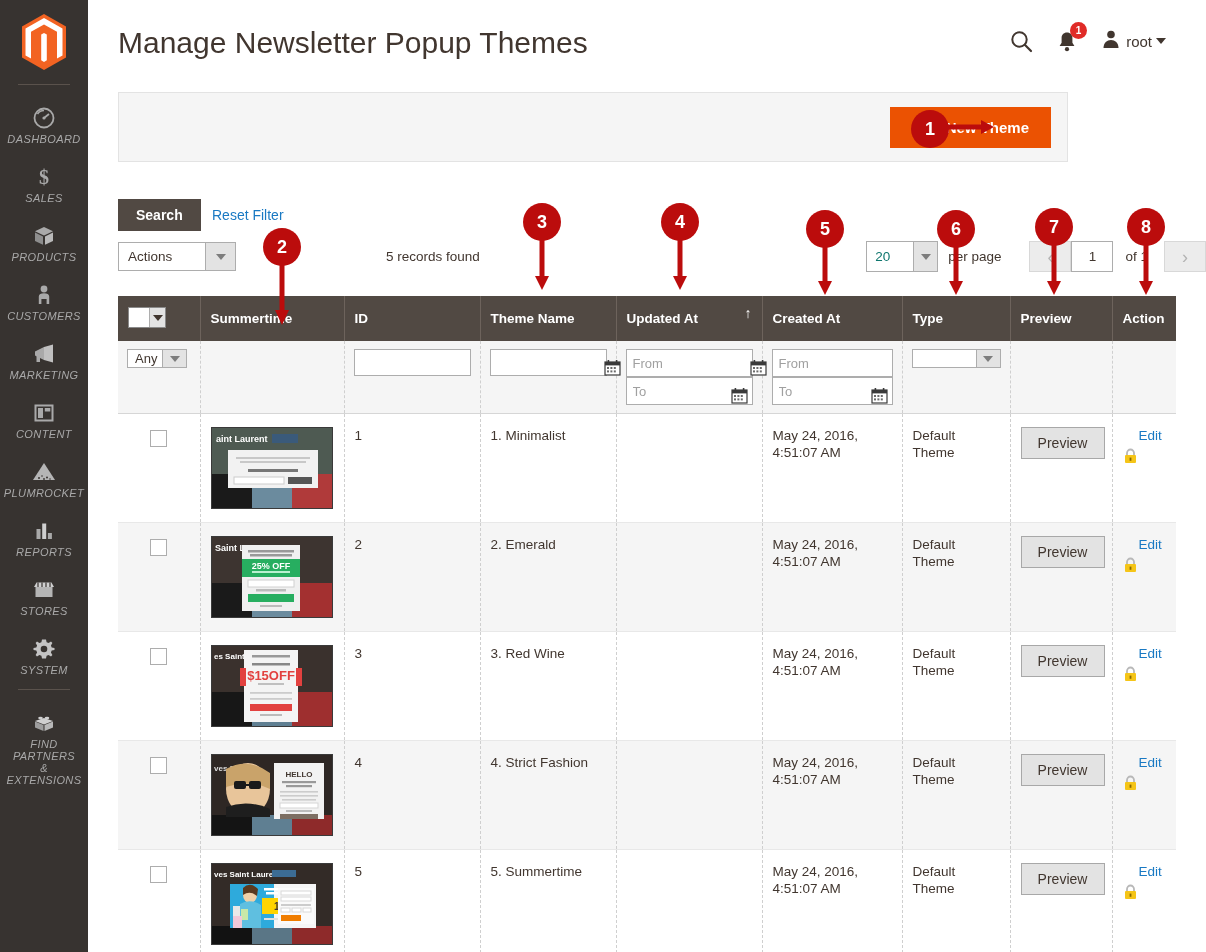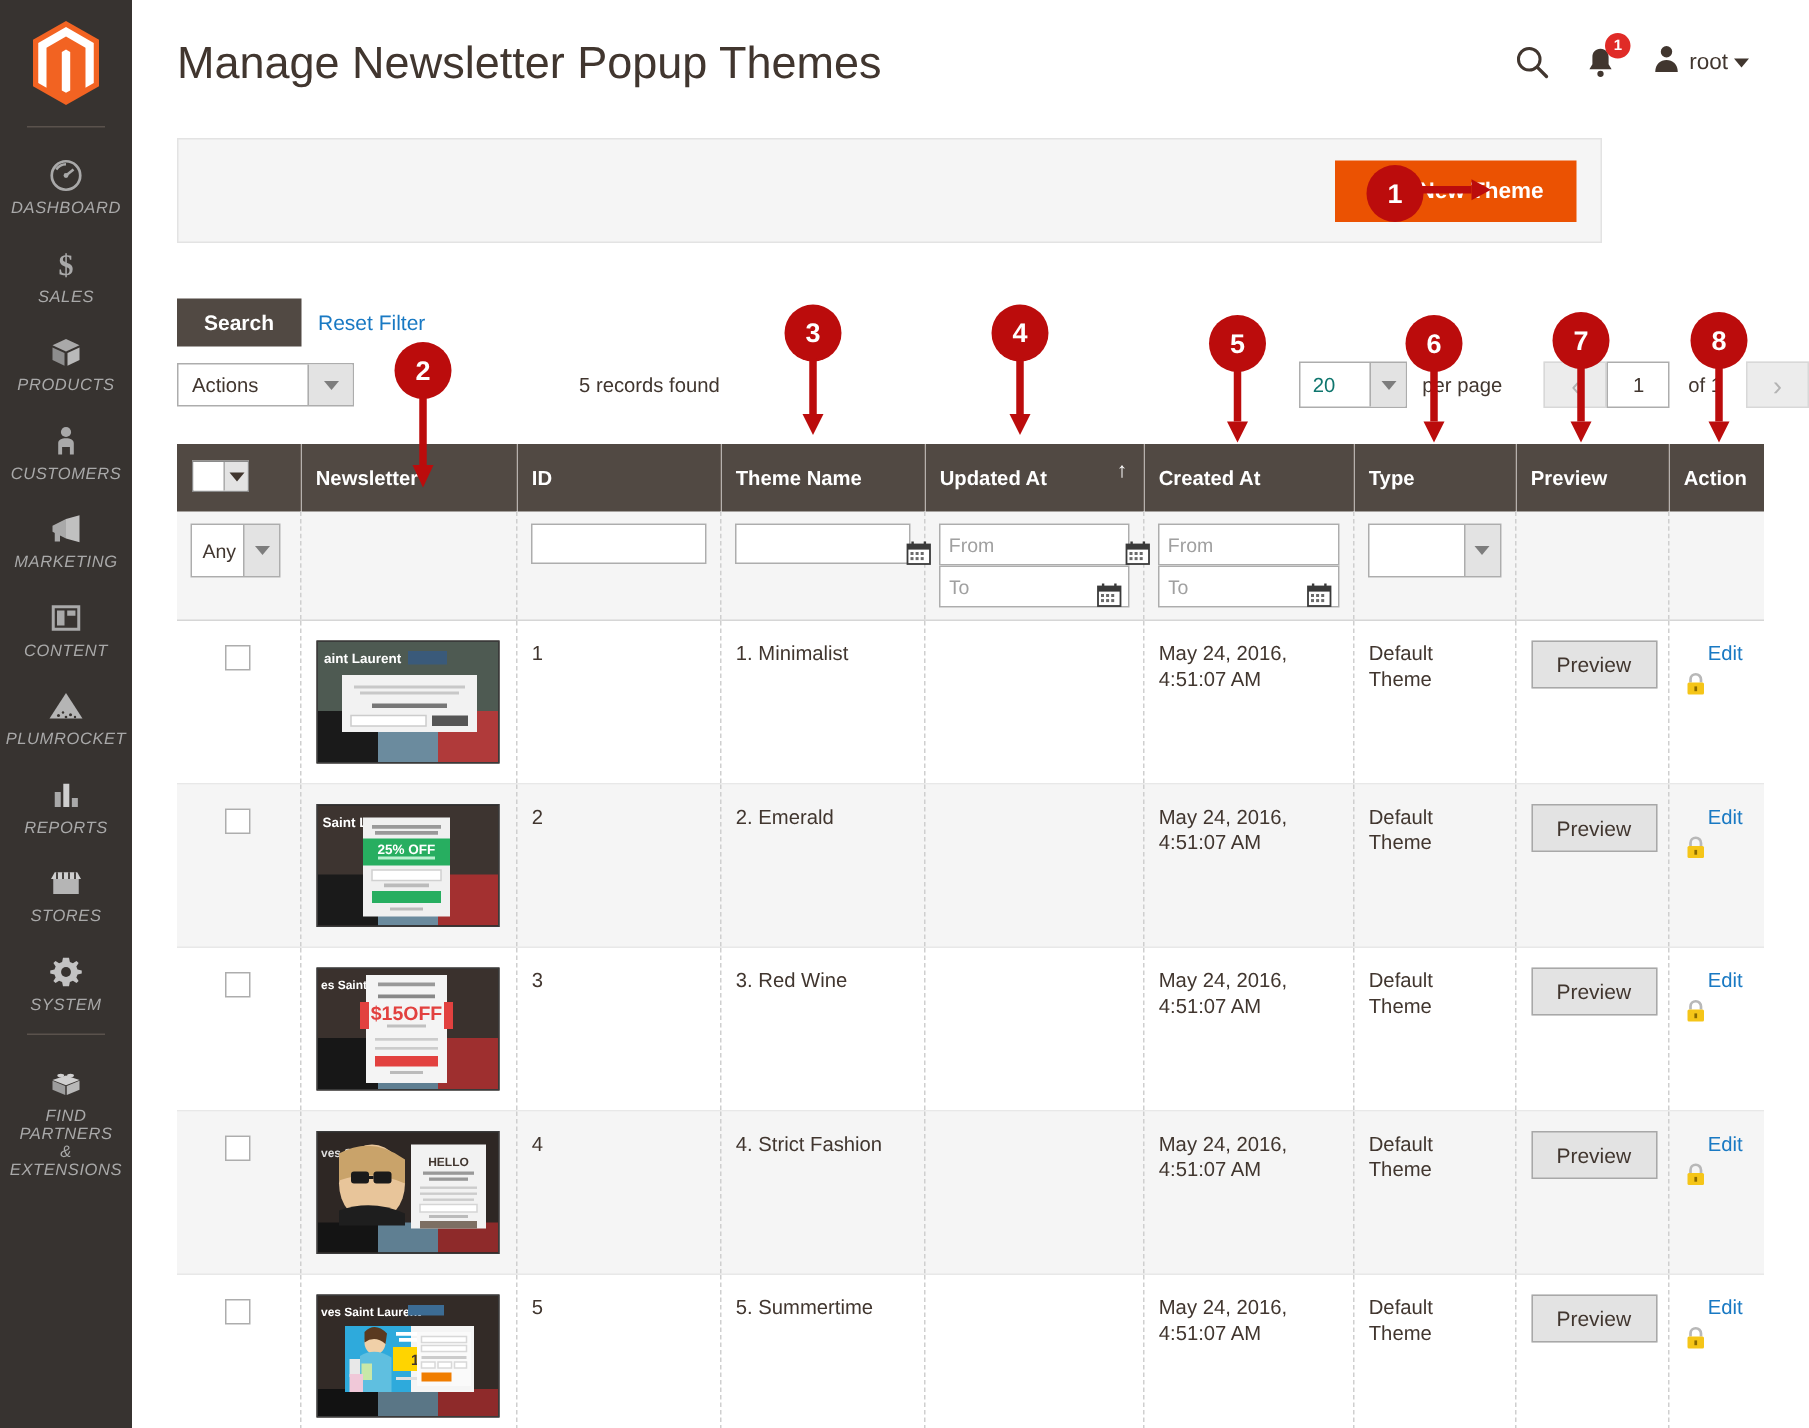--- a/index.html
+++ b/index.html
@@ -152,21 +152,21 @@
     background:#f5f5f5; padding:8px 9px; vertical-align:top;
     border-right:1px dashed #cfcfcf; border-bottom:1px solid #d6d6d6;
   }
   .filter-row td:last-child { border-right:none; }
   .txt-input {
     width:100%; height:27px; border:1px solid #adadad; background:#fff;
     font-size:13px; color:#41362f; padding:0 6px;
     font-family:"Liberation Sans", sans-serif;
   }
   .sel-box {
-    height:36px; border:1px solid #adadad; background:#fff; display:flex; align-items:stretch;
+    height:19px; border:1px solid #adadad; background:#fff; display:flex; align-items:stretch;
   }
   .sel-box .sb-val { flex:1; display:flex; align-items:center; padding-left:7px; font-size:13px; color:#41362f; }
   .sel-box .sb-arrow { width:24px; background:#e3e3e3; border-left:1px solid #adadad; display:flex; align-items:center; justify-content:center; }
   .date-input { position:relative; margin-bottom:6px; }
   .date-input:last-child { margin-bottom:0; }
   .date-input input {
     width:100%; height:28px; border:1px solid #adadad; background:#fff;
     font-size:13px; color:#41362f; padding:0 28px 0 6px;
     font-family:"Liberation Sans", sans-serif;
   }
@@ -430,21 +430,21 @@
   <thead>
     <tr>
       <th>
         <span class="sel-box" style="width:38px;height:21px;display:inline-flex;border-color:#8a8a8a">
           <span class="sb-val" style="background:#fff"></span>
           <span class="sb-arrow" style="width:16px">
               <span class="tri-down" style="border-top-color:#41362f"></span>
             </span>
         </span>
       </th>
-      <th>Newsletter</th>
+      <th>Summertime</th>
       <th>ID</th>
       <th>Theme Name</th>
       <th>
         <span>Updated At</span>
         <span class="sort-arrow">↑</span>
       </th>
       <th>Created At</th>
       <th>Type</th>
       <th>Preview</th>
       <th>Action</th>

